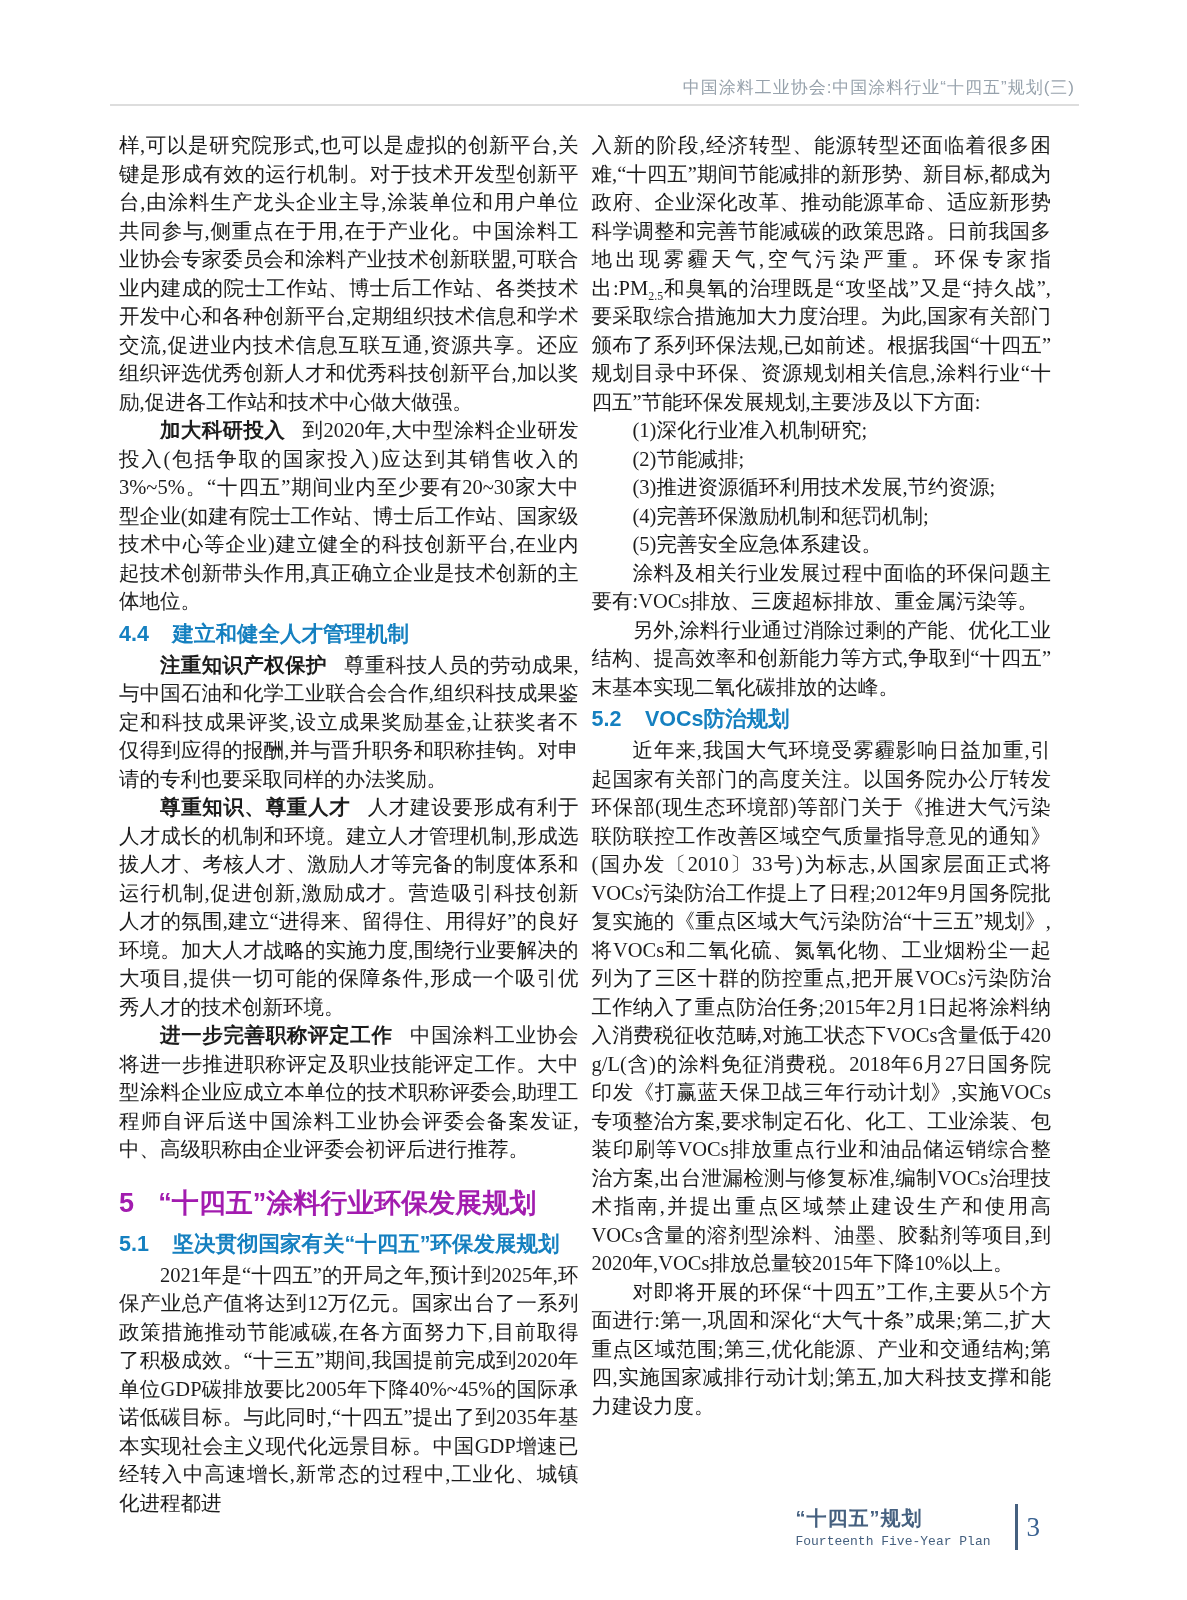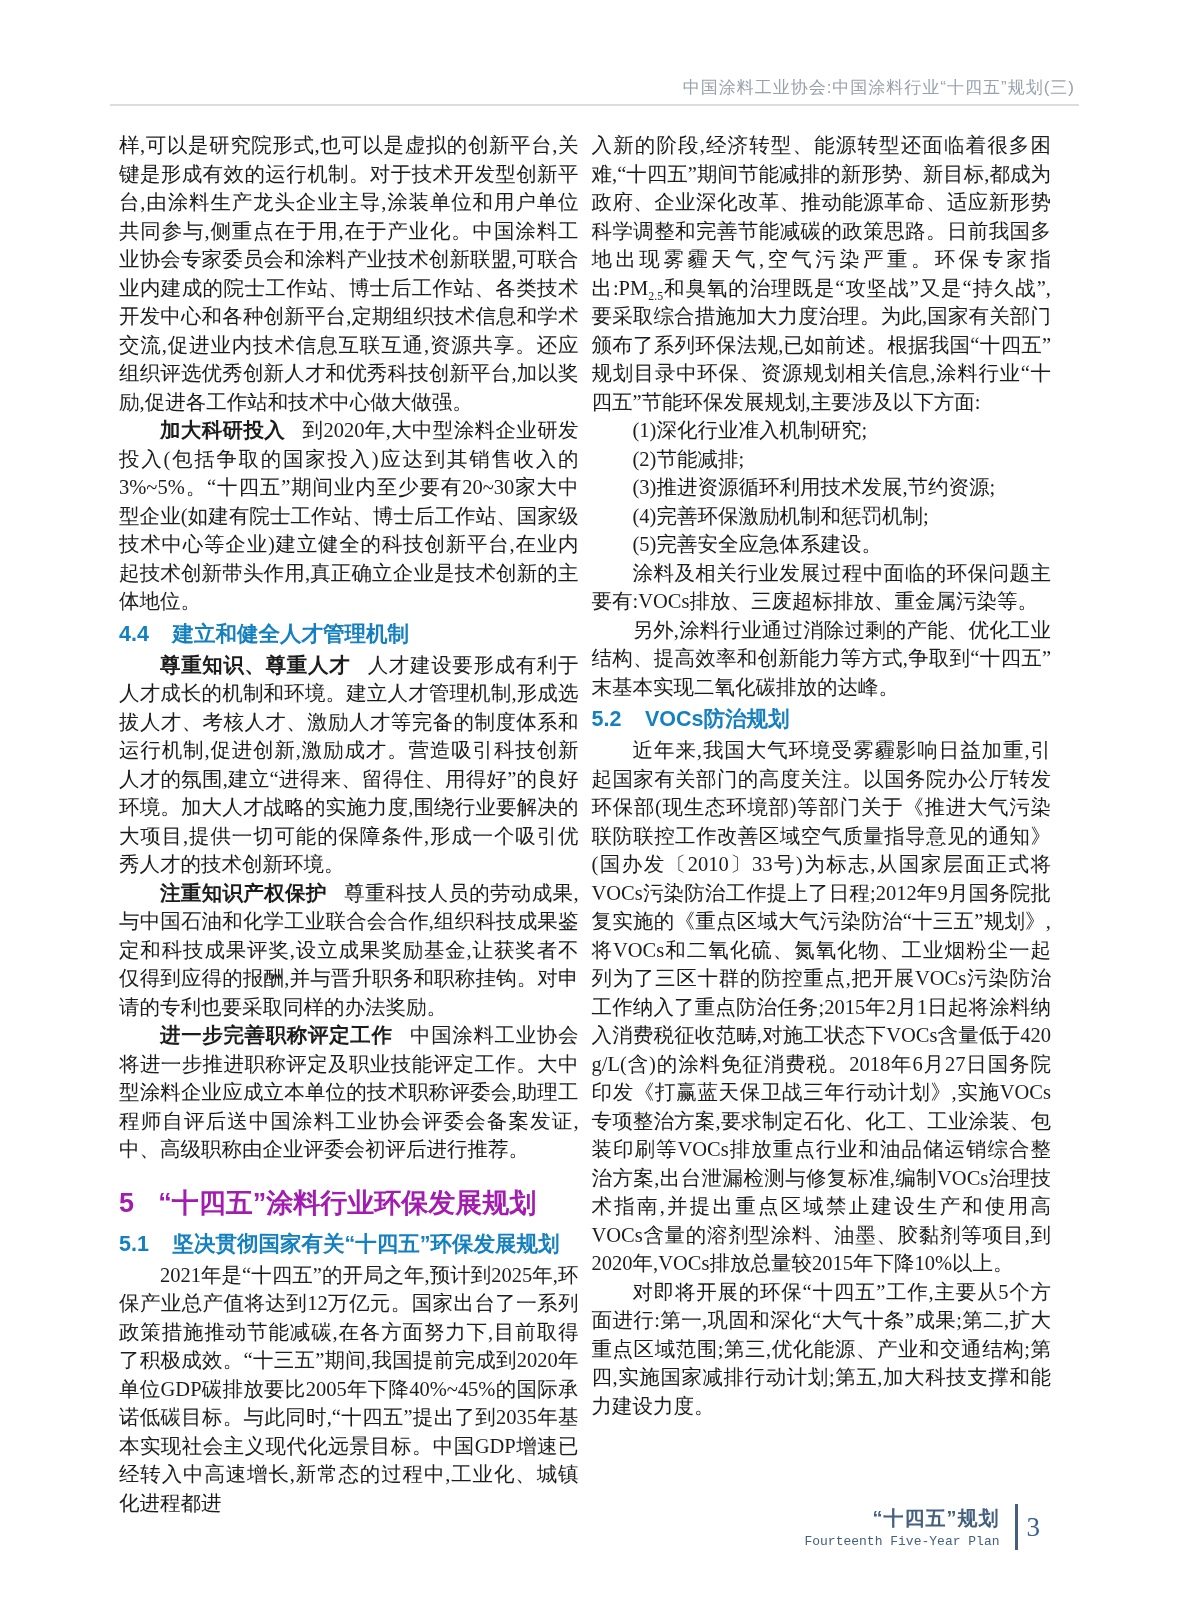--- a/index.html
+++ b/index.html
@@ -47,21 +47,21 @@
     font-family:"Liberation Sans","DejaVu Sans",sans-serif;
     font-weight:bold;font-size:27px;line-height:34px;
     color:#a21caf;
   }
   p.major .num{margin-right:0.9em;}
   sub{font-size:0.58em;line-height:0;}
   .footer{
     position:absolute;right:147px;bottom:50px;
     display:flex;align-items:center;
   }
-  .f-text{text-align:right;padding-right:15px;}
+  .f-text{padding-right:24px;}
   .f-cn{
     font-family:"Liberation Sans","DejaVu Sans",sans-serif;
     font-weight:bold;font-size:20px;color:#45607f;letter-spacing:1px;
   }
   .f-en{
     font-family:Liberation Mono, monospace;
     font-size:13px;color:#45607f;margin-top:2px;
   }
   .f-bar{width:3px;height:46px;background:#45607f;}
   .f-page{
@@ -76,22 +76,22 @@
 
   <div class="header">中国涂料工业协会:中国涂料行业“十四五”规划(三)</div>
   <div class="header-rule"></div>
 
   <div class="columns">
 
     <div class="col">
       <p class="body">样,可以是研究院形式,也可以是虚拟的创新平台,关键是形成有效的运行机制。对于技术开发型创新平台,由涂料生产龙头企业主导,涂装单位和用户单位共同参与,侧重点在于用,在于产业化。中国涂料工业协会专家委员会和涂料产业技术创新联盟,可联合业内建成的院士工作站、博士后工作站、各类技术开发中心和各种创新平台,定期组织技术信息和学术交流,促进业内技术信息互联互通,资源共享。还应组织评选优秀创新人才和优秀科技创新平台,加以奖励,促进各工作站和技术中心做大做强。</p>
       <p class="body indent"><b class="lead">加大科研投入</b><span>到2020年,大中型涂料企业研发投入(包括争取的国家投入)应达到其销售收入的3%~5%。“十四五”期间业内至少要有20~30家大中型企业(如建有院士工作站、博士后工作站、国家级技术中心等企业)建立健全的科技创新平台,在业内起技术创新带头作用,真正确立企业是技术创新的主体地位。</span></p>
       <p class="subhead"><span class="num">4.4</span><span>建立和健全人才管理机制</span></p>
+      <p class="body indent"><b class="lead">注重知识产权保护</b><span>尊重科技人员的劳动成果,与中国石油和化学工业联合会合作,组织科技成果鉴定和科技成果评奖,设立成果奖励基金,让获奖者不仅得到应得的报酬,并与晋升职务和职称挂钩。对申请的专利也要采取同样的办法奖励。</span></p>
       <p class="body indent"><b class="lead">尊重知识、尊重人才</b><span>人才建设要形成有利于人才成长的机制和环境。建立人才管理机制,形成选拔人才、考核人才、激励人才等完备的制度体系和运行机制,促进创新,激励成才。营造吸引科技创新人才的氛围,建立“进得来、留得住、用得好”的良好环境。加大人才战略的实施力度,围绕行业要解决的大项目,提供一切可能的保障条件,形成一个吸引优秀人才的技术创新环境。</span></p>
-      <p class="body indent"><b class="lead">注重知识产权保护</b><span>尊重科技人员的劳动成果,与中国石油和化学工业联合会合作,组织科技成果鉴定和科技成果评奖,设立成果奖励基金,让获奖者不仅得到应得的报酬,并与晋升职务和职称挂钩。对申请的专利也要采取同样的办法奖励。</span></p>
       <p class="body indent"><b class="lead">进一步完善职称评定工作</b><span>中国涂料工业协会将进一步推进职称评定及职业技能评定工作。大中型涂料企业应成立本单位的技术职称评委会,助理工程师自评后送中国涂料工业协会评委会备案发证,中、高级职称由企业评委会初评后进行推荐。</span></p>
       <p class="major"><span class="num">5</span><span>“十四五”涂料行业环保发展规划</span></p>
       <p class="subhead"><span class="num">5.1</span><span>坚决贯彻国家有关“十四五”环保发展规划</span></p>
       <p class="body indent">2021年是“十四五”的开局之年,预计到2025年,环保产业总产值将达到12万亿元。国家出台了一系列政策措施推动节能减碳,在各方面努力下,目前取得了积极成效。“十三五”期间,我国提前完成到2020年单位GDP碳排放要比2005年下降40%~45%的国际承诺低碳目标。与此同时,“十四五”提出了到2035年基本实现社会主义现代化远景目标。中国GDP增速已经转入中高速增长,新常态的过程中,工业化、城镇化进程都进</p>
     </div>
 
     <div class="col">
       <p class="body"><span>入新的阶段,经济转型、能源转型还面临着很多困难,“十四五”期间节能减排的新形势、新目标,都成为政府、企业深化改革、推动能源革命、适应新形势科学调整和完善节能减碳的政策思路。日前我国多地出现雾霾天气,空气污染严重。环保专家指出:PM</span><sub>2.5</sub><span>和臭氧的治理既是“攻坚战”又是“持久战”,要采取综合措施加大力度治理。为此,国家有关部门颁布了系列环保法规,已如前述。根据我国“十四五”规划目录中环保、资源规划相关信息,涂料行业“十四五”节能环保发展规划,主要涉及以下方面:</span></p>
       <p class="body indent">(1)深化行业准入机制研究;</p>
       <p class="body indent">(2)节能减排;</p>

